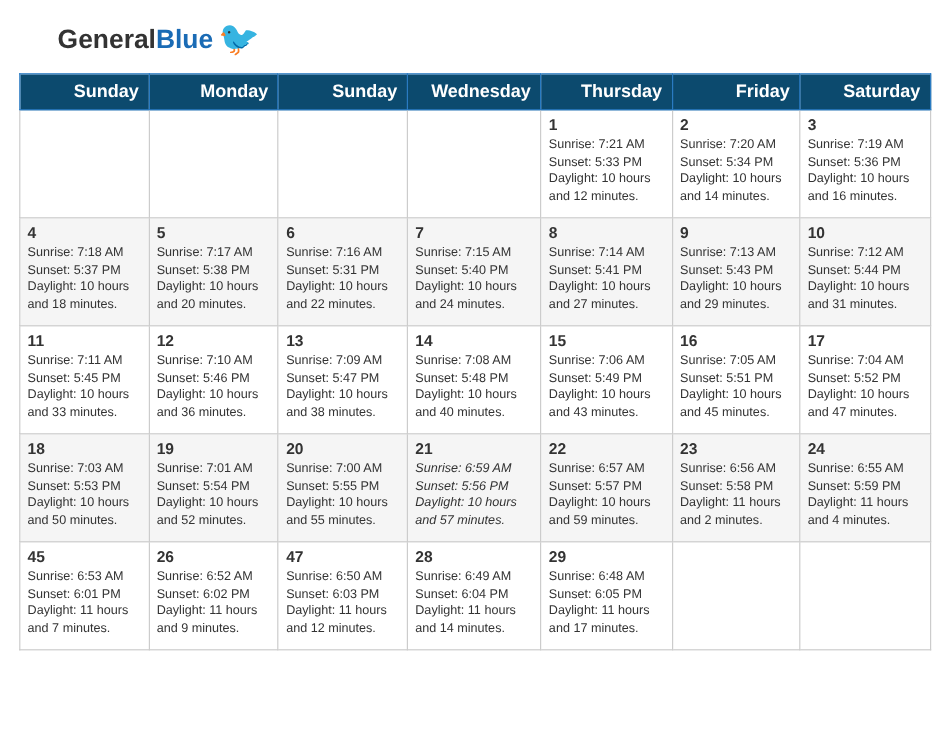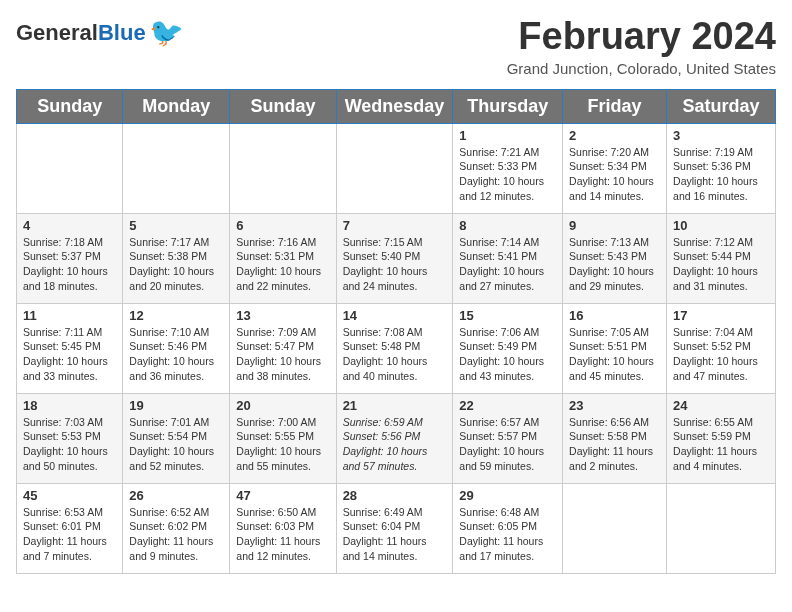--- a/index.html
+++ b/index.html
@@ -13,20 +13,21 @@
     .header-section {
       display: flex;
       justify-content: space-between;
       align-items: flex-start;
       margin-bottom: 12px;
     }
     .logo {
       display: flex;
       flex-direction: column;
       align-items: center;
+      margin-left: 32px;
     }
     .logo-text {
       font-size: 22px;
       font-weight: bold;
       color: #333;
       line-height: 1;
     }
     .logo-text .general {
       color: #333;
     }
@@ -55,26 +56,26 @@
       font-size: 15px;
       color: #555;
       margin-top: 2px;
     }
     .calendar {
       width: 100%;
       border-collapse: collapse;
       border: 1px solid #ccc;
     }
     .calendar th {
-      background-color: #737373;
+      background-color: #0c4a6e;
       color: #fff;
-      font-size: 18px;
+      font-size: 15px;
       font-weight: bold;
       padding: 6px 8px;
-      text-align: center;
+      text-align: right;
       border: 1px solid #2a7bc2;
     }
     .calendar td {
       vertical-align: top;
       padding: 4px 6px;
       border: 1px solid #ccc;
       width: 113px;
       height: 90px;
       background: #fff;
     }
@@ -100,24 +101,20 @@
 <body>
 
 <div class="header-section">
   <div class="logo">
     <div class="logo-row">
       <span class="logo-text">
         <span class="general">General</span><span class="blue">Blue</span>
       </span>
       <span class="logo-bird">🐦</span>
     </div>
-  </div>
-  <div class="title-section">
-    <div class="month-year">February 2024</div>
-    <div class="location">Grand Junction, Colorado, United States</div>
   </div>
 </div>
 
 <table class="calendar">
   <thead>
     <tr>
       <th>Sunday</th>
       <th>Monday</th>
       <th>Sunday</th>
       <th>Wednesday</th>

